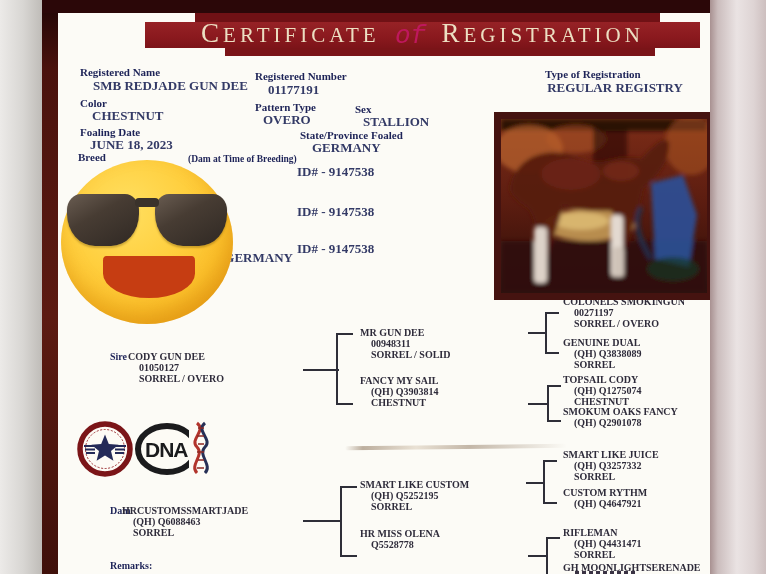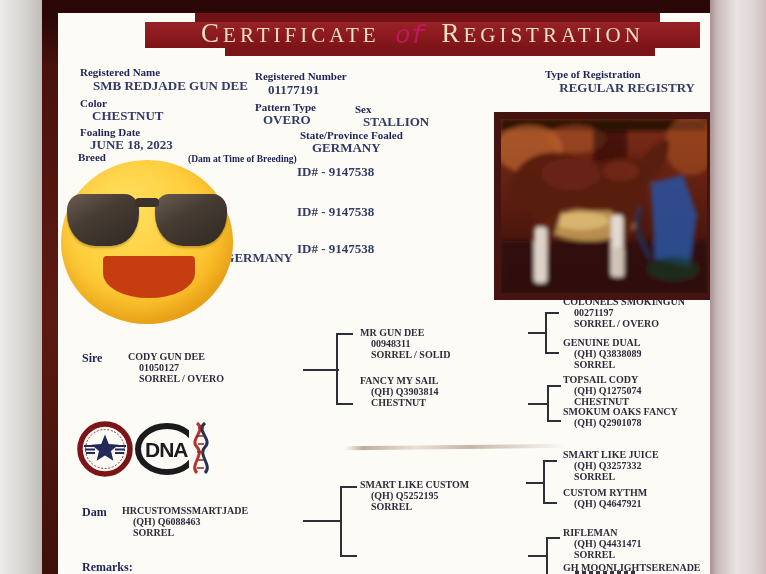--- a/index.html
+++ b/index.html
@@ -24,21 +24,21 @@
   .banner-word{display:inline-block;}
   .banner-word::first-letter{font-size:27px;}
   .banner-of{display:inline-block;font-style:italic;font-size:26px;color:#be185d;
     letter-spacing:0;margin:0 6px;transform:translateY(1px);font-family:Liberation Mono, monospace;}
   
   .flabel{font-weight:bold;font-size:11px;color:#1d2357;white-space:nowrap;}
   .fval{font-weight:bold;font-size:13px;color:#333a66;white-space:nowrap;}
   .fsmall{font-weight:bold;font-size:9.5px;color:#1d2357;white-space:nowrap;}
   .ped{font-weight:bold;font-size:10px;line-height:11px;color:#2e2b3a;white-space:nowrap;}
   .ped .pnum,.ped .pclr{margin-left:11px;}
-  .biglabel{font-weight:bold;font-size:12px;color:#1d2357;white-space:nowrap;}
+  .biglabel{font-weight:bold;font-size:10px;color:#1d2357;white-space:nowrap;margin-left:28px;}
   .pline{background:#2e2e38;z-index:5;}
   .crease{left:345px;top:445px;width:222px;height:4px;border-radius:2px;transform:rotate(-0.6deg);
     background:linear-gradient(90deg,rgba(110,80,50,0) 0%,rgba(110,80,50,.45) 8%,rgba(150,110,60,.18) 32%,rgba(110,80,50,.4) 56%,rgba(110,80,50,0) 100%);}
   .numcut{left:575px;top:571px;width:62px;height:3px;
     background:repeating-linear-gradient(90deg,#3a3344 0 4px,transparent 4px 7px);}
   
   .photo{left:494px;top:112px;width:220px;height:188px;border:7px solid #451310;
     box-sizing:border-box;background:#300d08;z-index:10;}
   
   .emoji{left:61px;top:160px;width:172px;height:164px;border-radius:50%;z-index:50;
@@ -91,21 +91,21 @@
 
   <div class="abs flabel" style="left:78px;top:151px">Breed</div>
   <div class="abs fsmall" style="left:188px;top:154px">(Dam at Time of Breeding)</div>
   <div class="abs fval" style="left:196px;top:250px">TAL GERMANY</div>
 
   <div class="abs fval" style="left:297px;top:164px">ID# - 9147538</div>
   <div class="abs fval" style="left:297px;top:204px">ID# - 9147538</div>
   <div class="abs fval" style="left:297px;top:241px">ID# - 9147538</div>
 
   <div class="abs flabel" style="left:545px;top:68px;width:160px;text-align:left">Type of Registration</div>
-  <div class="abs fval" style="left:535px;top:80px;width:160px;text-align:right">REGULAR REGISTRY</div>
+  <div class="abs fval" style="left:535px;top:80px;width:160px;text-align:center">REGULAR REGISTRY</div>
 
   <div class="abs photo">
     <svg width="206" height="174" viewBox="0 0 206 174">
       <defs>
         <linearGradient id="pbg" x1="0" y1="0" x2="0" y2="1">
           <stop offset="0" stop-color="#7c2c17"></stop>
             <stop offset="0.5" stop-color="#5a1c10"></stop>
             <stop offset="1" stop-color="#2c0d07"></stop>
         </linearGradient>
         <filter id="soft">
@@ -156,20 +156,24 @@
   <div class="abs ped" style="left:360px;top:375px">
     <div class="pname">FANCY MY SAIL</div>
     <div class="pnum">(QH) Q3903814</div>
     <div class="pclr">CHESTNUT</div>
   </div>
   <div class="abs ped" style="left:360px;top:479px">
     <div class="pname">SMART LIKE CUSTOM</div>
     <div class="pnum">(QH) Q5252195</div>
     <div class="pclr">SORREL</div>
   </div>
+  <div class="abs ped" style="left:360px;top:528px">
+    <div class="pname">HR MISS OLENA</div>
+    <div class="pnum">Q5528778</div>
+  </div>
 
   <div class="abs ped" style="left:563px;top:296px">
     <div class="pname">COLONELS SMOKINGUN</div>
     <div class="pnum">00271197</div>
     <div class="pclr">SORREL / OVERO</div>
   </div>
   <div class="abs ped" style="left:563px;top:337px">
     <div class="pname">GENUINE DUAL</div>
     <div class="pnum">(QH) Q3838089</div>
     <div class="pclr">SORREL</div>

